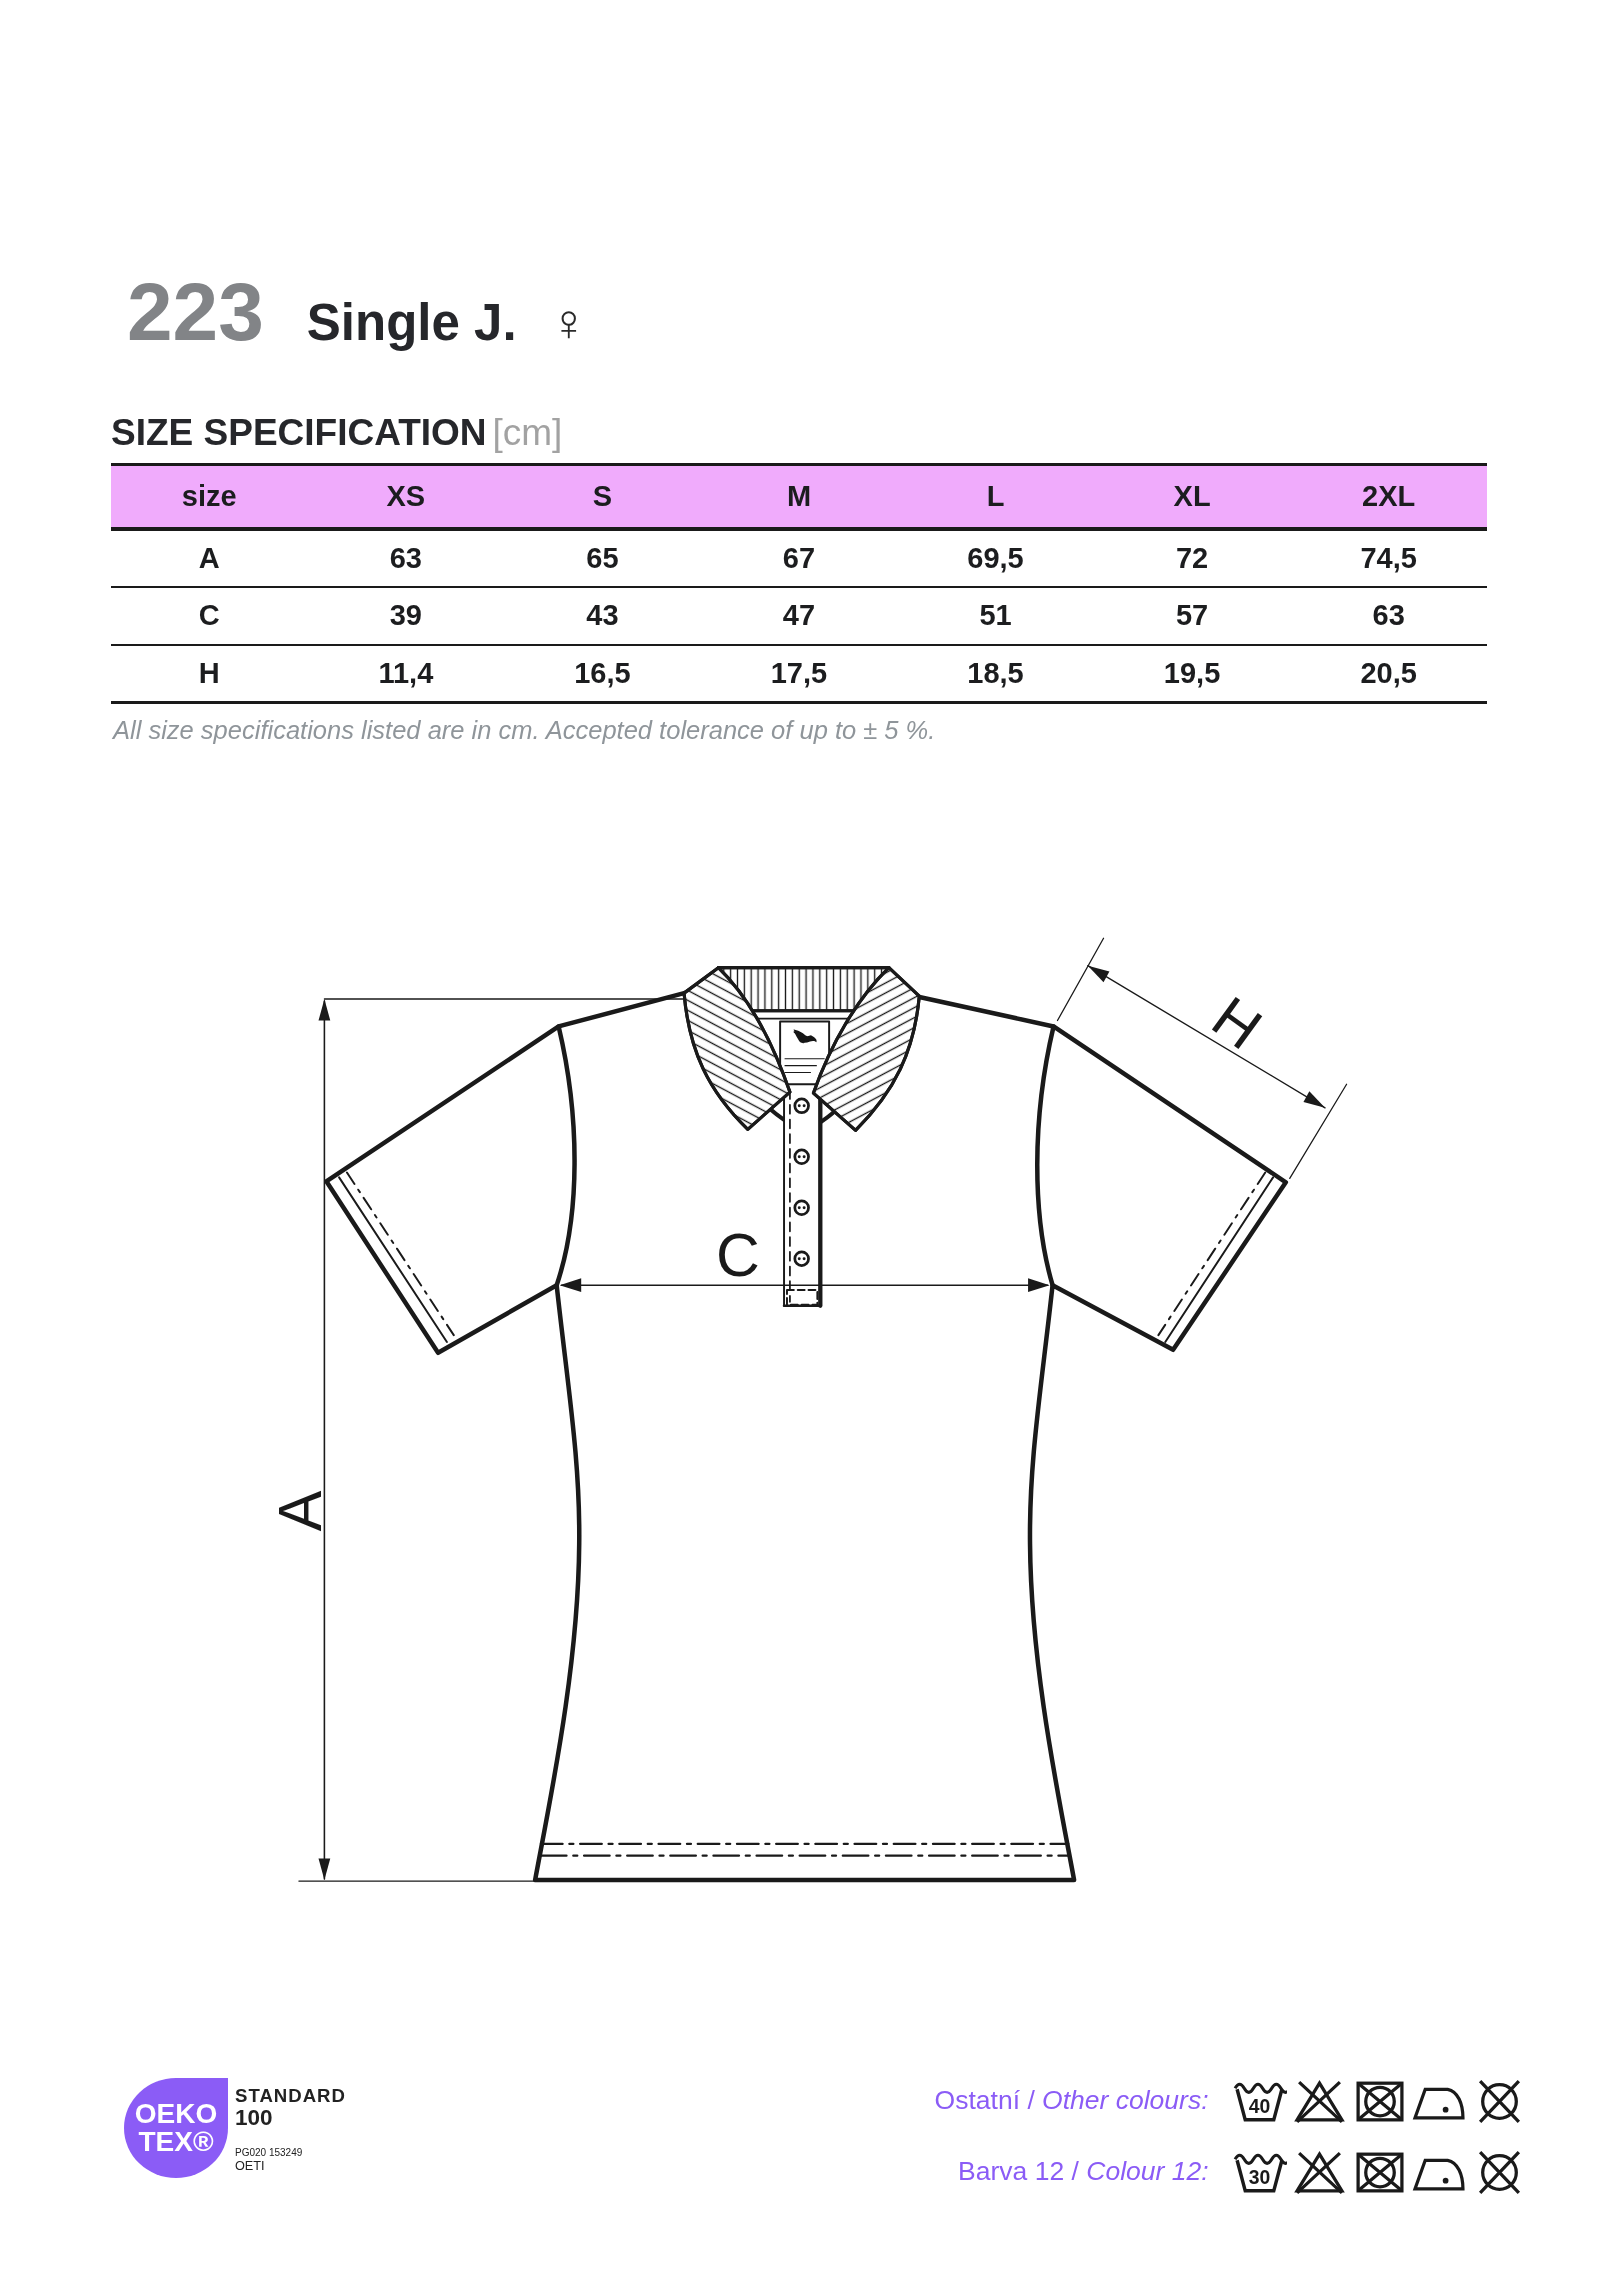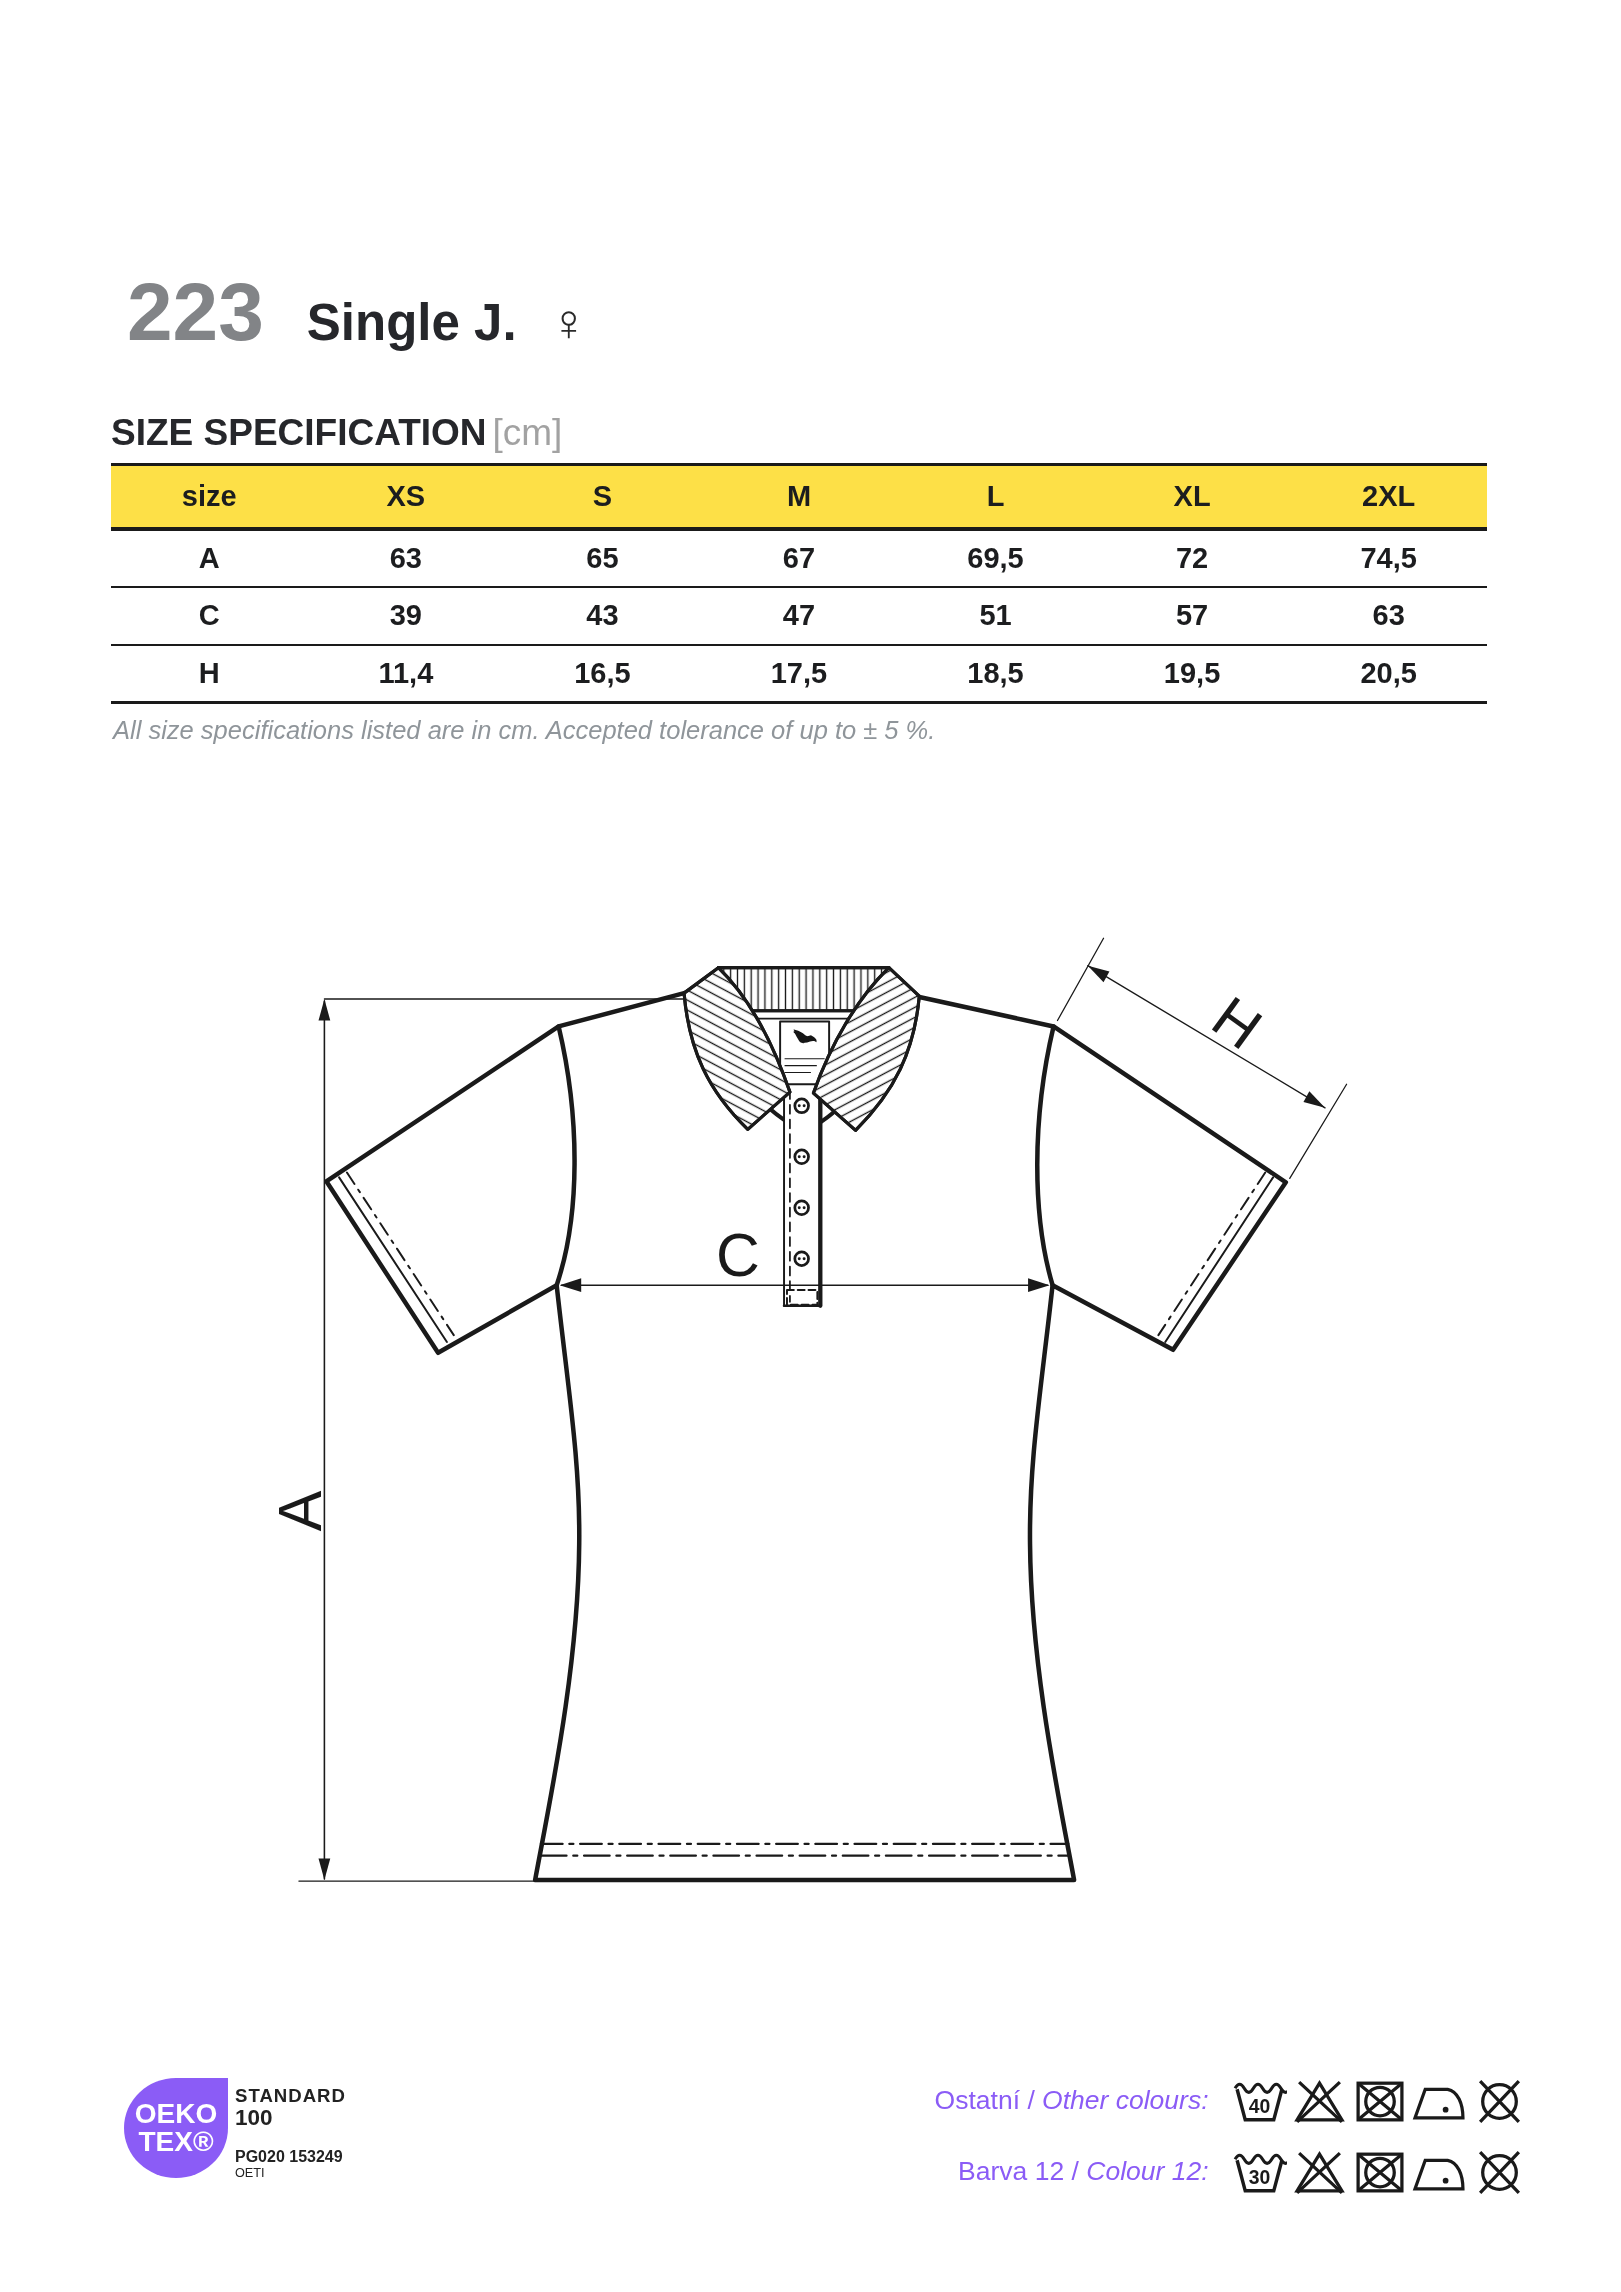--- a/index.html
+++ b/index.html
@@ -20,21 +20,21 @@
   .female-sym{font-size:51px;font-weight:400;color:#2a2a2a;margin-left:33px;line-height:1;}
 
   
   .sec-head{position:absolute;left:111px;top:412px;font-size:37px;font-weight:700;color:#26272b;}
   .sec-head .unit{color:#a2a2a2;font-weight:400;margin-left:5.9px;}
 
   
   .size-table{position:absolute;left:111px;top:463px;width:1376px;border-collapse:collapse;
               border-top:3.9px solid #1a1a1a;border-bottom:3.9px solid #1a1a1a;table-layout:fixed;}
   .size-table th,.size-table td{text-align:center;font-size:29px;color:#1c1d1f;padding:0;}
-  .size-table thead tr{background:#fde047;height:64px;padding-left:40px;}
+  .size-table thead tr{background:#f0abfc;height:64px;padding-left:40px;}
   .size-table thead{border-bottom:4.9px solid #1a1a1a;}
   .size-table thead th{font-weight:700;}
   .size-table tbody tr{height:58px;}
   .size-table tbody tr+tr{border-top:2.9px solid #1a1a1a;}
   .size-table tbody th{font-weight:700;}
   .size-table tbody td{font-weight:600;}
 
   .size-note{position:absolute;left:113px;top:716px;font-size:25.5px;font-style:italic;
              font-weight:300;color:#8f959a;}
 
@@ -44,21 +44,21 @@
 
   
   .oeko{position:absolute;left:124px;top:2078px;width:104px;height:100px;
         border-radius:50% 0 50% 50%;display:flex;flex-direction:column;
         align-items:center;justify-content:center;}
   .oeko .l1{color:#fff;font-weight:700;font-size:28px;line-height:1.0;letter-spacing:0;}
   .oeko .l2{color:#fff;font-weight:700;font-size:28px;line-height:1.0;}
   .standard-block{position:absolute;left:235px;top:2086px;width:129px;text-align:left;color:#222;}
   .standard-block .t1{font-size:18.6px;font-weight:700;letter-spacing:1px;line-height:1.1;}
   .standard-block .t2{font-size:22.5px;font-weight:700;line-height:1.1;}
-  .standard-block .t3{font-size:16px;font-weight:700;margin-top:15.7px;line-height:1.2;}
+  .standard-block .t3{font-size:10px;font-weight:400;margin-top:15.7px;line-height:1.2;}
   .standard-block .t4{font-size:12.7px;font-weight:400;line-height:1.2;}
 
   
   .care-row{position:absolute;right:94px;display:flex;align-items:center;}
   .care-row .lbl{font-size:26.5px;font-weight:300;color:#8b5cf6;margin-right:19px;white-space:nowrap;}
   .care-row .lbl .en{font-style:italic;}
   .care-row svg{display:block;margin-left:4.9px;}
   .care-row-1{top:2076px;}
   .care-row-2{top:2147px;}
 </style>

